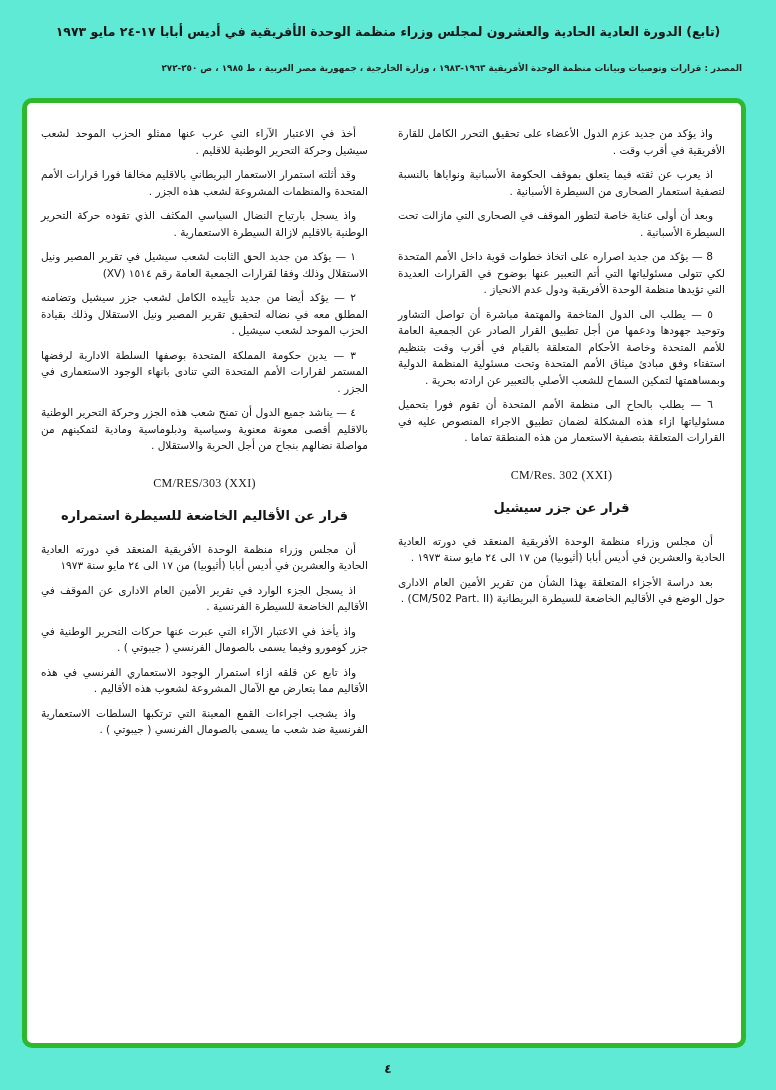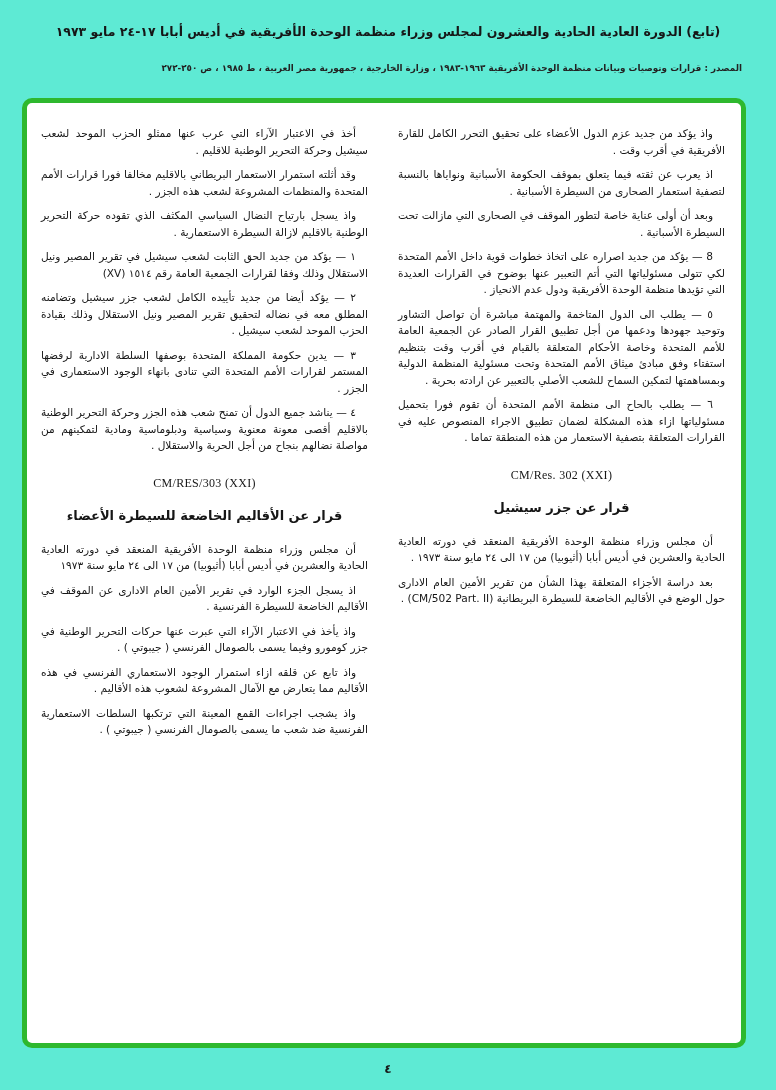--- a/index.html
+++ b/index.html
@@ -113,21 +113,21 @@
       <div class="col">
         <p class="para">أخذ في الاعتبار الآراء التي عرب عنها ممثلو الحزب الموحد لشعب سيشيل وحركة التحرير الوطنية للاقليم .</p>
         <p class="para">وقد أثلته استمرار الاستعمار البريطاني بالاقليم مخالفا فورا قرارات الأمم المتحدة والمنظمات المشروعة لشعب هذه الجزر .</p>
         <p class="para">واذ يسجل بارتياح النضال السياسي المكثف الذي تقوده حركة التحرير الوطنية بالاقليم لازالة السيطرة الاستعمارية .</p>
         <p class="para">١ — يؤكد من جديد الحق الثابت لشعب سيشيل في تقرير المصير ونيل الاستقلال وذلك وفقا لقرارات الجمعية العامة رقم ١٥١٤ (XV)</p>
         <p class="para">٢ — يؤكد أيضا من جديد تأييده الكامل لشعب جزر سيشيل وتضامنه المطلق معه في نضاله لتحقيق تقرير المصير ونيل الاستقلال وذلك بقيادة الحزب الموحد لشعب سيشيل .</p>
         <p class="para">٣ — يدين حكومة المملكة المتحدة بوصفها السلطة الادارية لرفضها المستمر لقرارات الأمم المتحدة التي تنادى بانهاء الوجود الاستعمارى في الجزر .</p>
         <p class="para">٤ — يناشد جميع الدول أن تمنح شعب هذه الجزر وحركة التحرير الوطنية بالاقليم أقصى معونة معنوية وسياسية ودبلوماسية ومادية لتمكينهم من مواصلة نضالهم بنجاح من أجل الحرية والاستقلال .</p>
 
         <div class="res-code">CM/RES/303 (XXI)</div>
-        <h2 class="res-title">قرار عن الأقاليم الخاضعة للسيطرة الأعضاء</h2>
+        <h2 class="res-title">قرار عن الأقاليم الخاضعة للسيطرة استمراره</h2>
 
         <p class="para">أن مجلس وزراء منظمة الوحدة الأفريقية المنعقد في دورته العادية الحادية والعشرين في أديس أبابا (أثيوبيا) من ١٧ الى ٢٤ مايو سنة ١٩٧٣</p>
         <p class="para">اذ يسجل الجزء الوارد في تقرير الأمين العام الادارى عن الموقف في الأقاليم الخاضعة للسيطرة الفرنسية .</p>
         <p class="para">واذ يأخذ في الاعتبار الآراء التي عبرت عنها حركات التحرير الوطنية في جزر كومورو وفيما يسمى بالصومال الفرنسي ( جيبوتي ) .</p>
         <p class="para">واذ تابع عن قلقه ازاء استمرار الوجود الاستعماري الفرنسي في هذه الأقاليم مما يتعارض مع الآمال المشروعة لشعوب هذه الأقاليم .</p>
         <p class="para">واذ يشجب اجراءات القمع المعينة التي ترتكبها السلطات الاستعمارية الفرنسية ضد شعب ما يسمى بالصومال الفرنسي ( جيبوتي ) .</p>
       </div>
 
     </div>
   </div>

